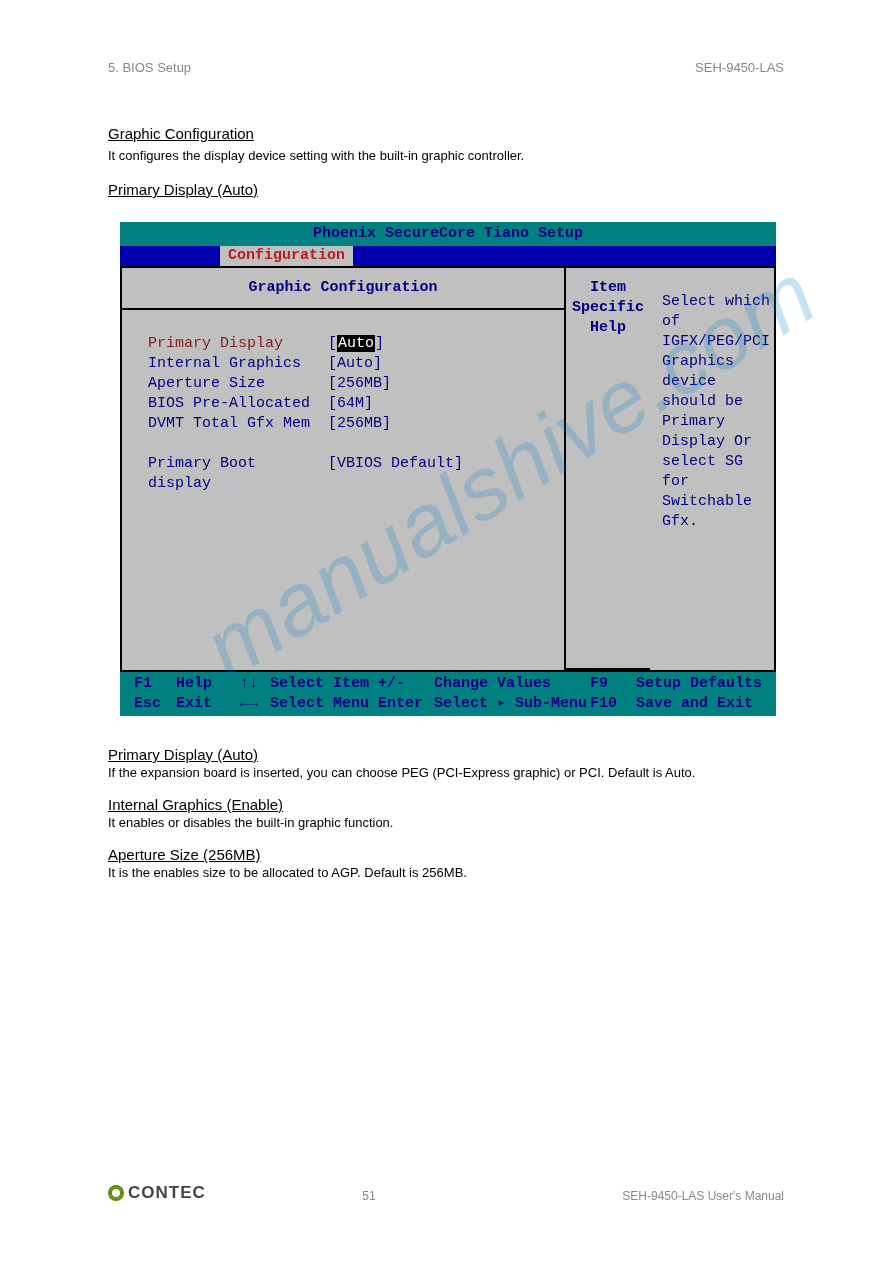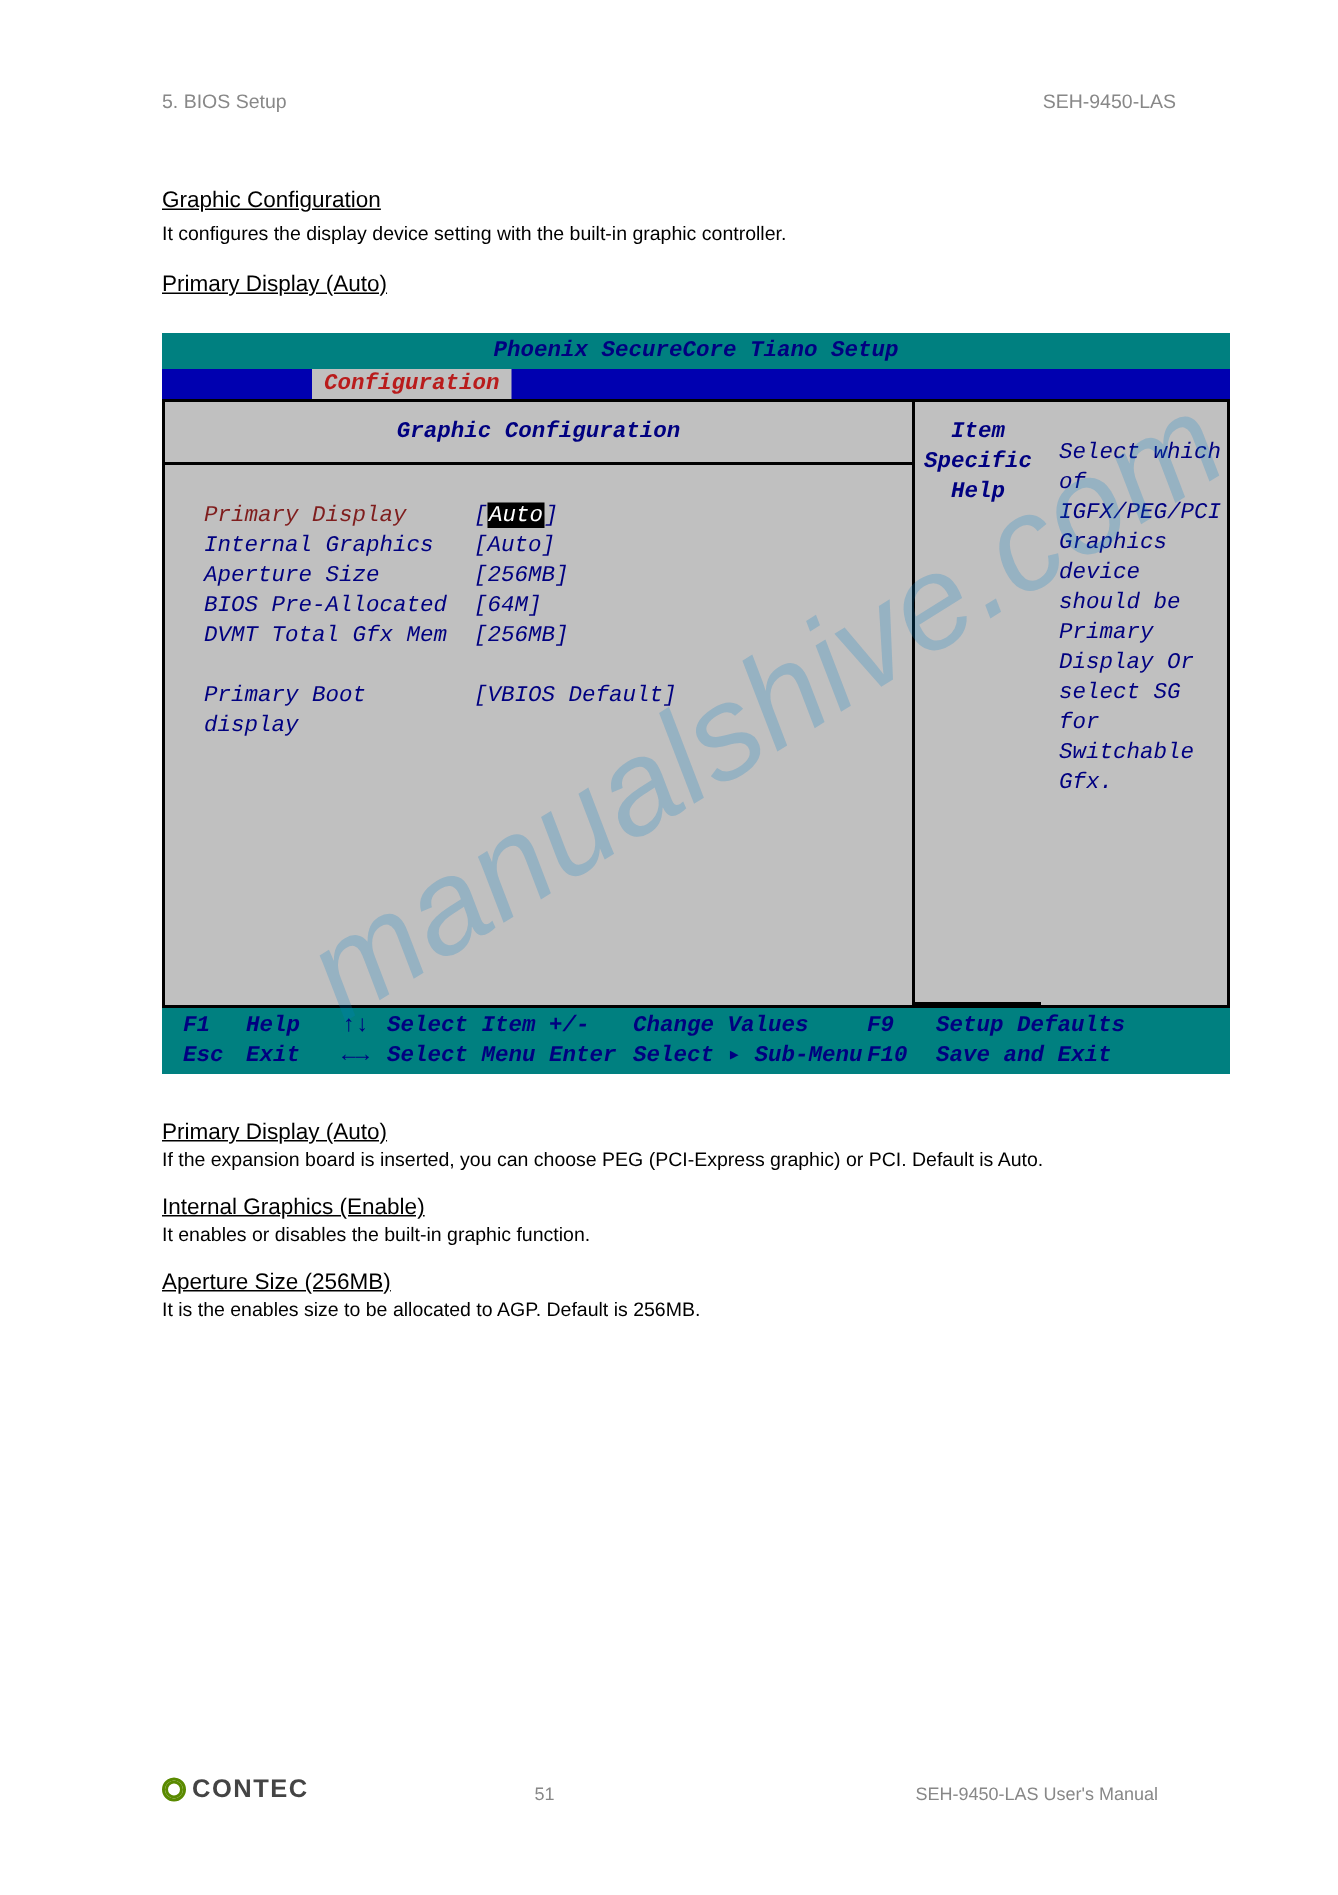--- a/index.html
+++ b/index.html
@@ -14,26 +14,25 @@
   .page {
     padding: 60px 108px 0 108px;
   }
   .chapter-header { display: flex; justify-content: space-between; font-size: 13px; color: #888; margin-bottom: 50px; }
   .section-title { font-size: 15px; text-decoration: underline; margin-top: 8px; margin-bottom: 6px; }
   .section-desc { font-size: 13px; margin-top: 6px; margin-bottom: 10px; }
   .subsection-title { font-size: 15px; text-decoration: underline; margin-top: 18px; margin-bottom: 24px; }
 
   
   .bios {
-    width: 712px;
-    margin: 0 0 30px 0;
+    width: 656px;
+    margin: 0 0 30px 12px;
     font-family: "Courier New", monospace;
     font-size: 15px;
     line-height: 20px;
-    font-style: italic;
   }
   .bios-title {
     background: #008080;
     color: #000080;
     text-align: center;
     font-weight: bold;
     padding: 2px 0;
   }
   .bios-tabbar {
     background: #0000b0;
@@ -126,21 +125,21 @@
     font-weight: 500;
     pointer-events: none;
     letter-spacing: 1px;
     z-index: 5;
   }
 
   .footer {
     position: absolute;
     bottom: 60px;
     left: 108px;
-    right: 120px;
+    right: 108px;
     display: flex;
     justify-content: flex-start;
     align-items: flex-end;
     font-size: 12px;
     color: #888;
   }
   .logo {
     display: flex;
     align-items: center;
     gap: 4px;

